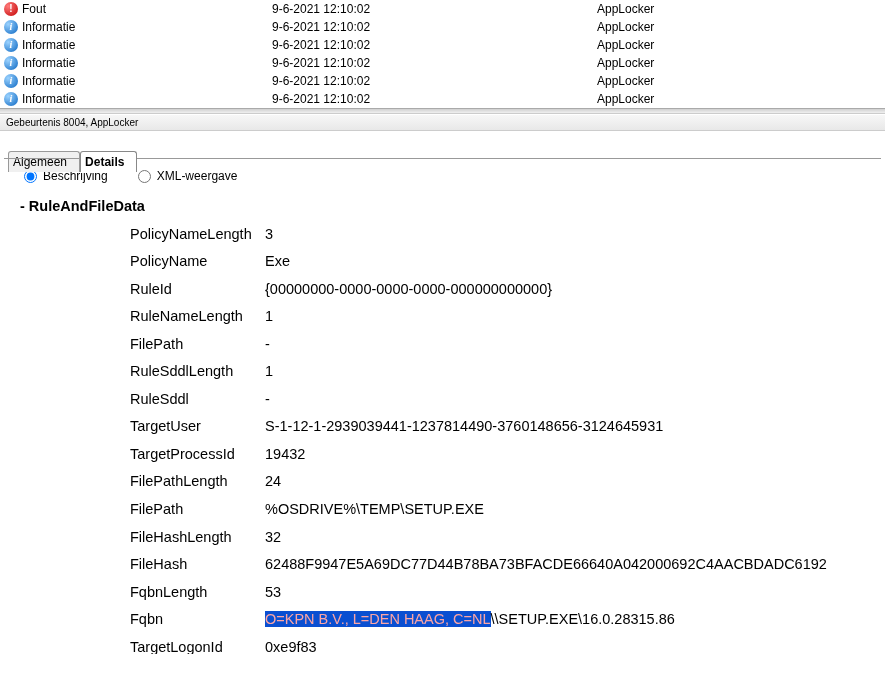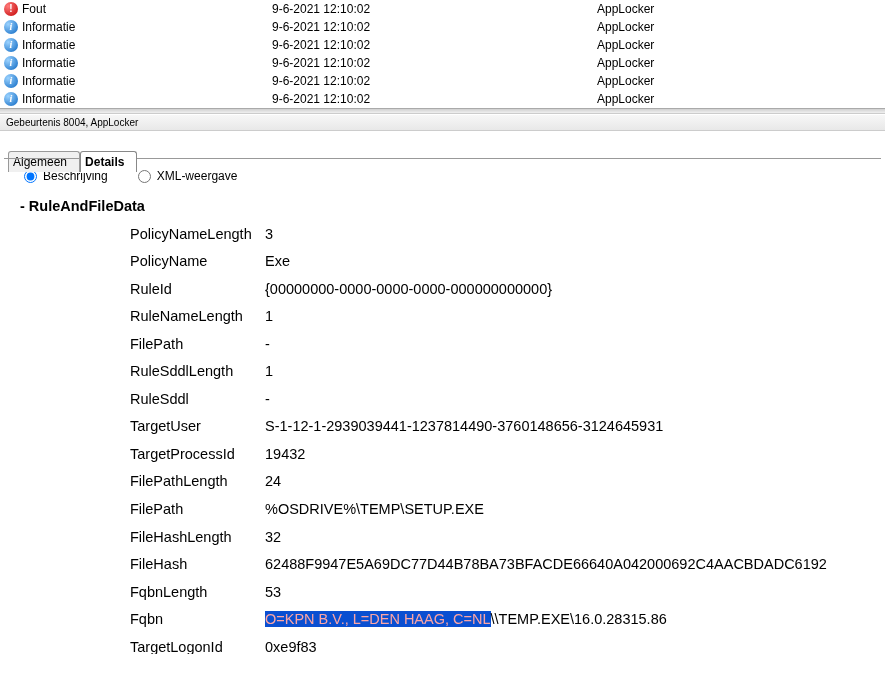--- a/index.html
+++ b/index.html
@@ -287,20 +287,20 @@
         <div class="kv-val">62488F9947E5A69DC77D44B78BA73BFACDE66640A042000692C4AACBDADC6192</div>
       </div>
       <div class="kv-row">
         <div class="kv-key">FqbnLength</div>
         <div class="kv-val">53</div>
       </div>
     </div>
 
   <div class="kv-row">
     <div class="kv-key">Fqbn</div>
-    <div class="kv-val"><span class="highlighted">O=KPN B.V., L=DEN HAAG, C=NL</span><span>\\TEMP.EXE\16.0.28315.86</span></div>
+    <div class="kv-val"><span class="highlighted">O=KPN B.V., L=DEN HAAG, C=NL</span><span>\\SETUP.EXE\16.0.28315.86</span></div>
   </div>
 
   <div class="kv-row cutoff">
     <div class="kv-key">TargetLogonId</div>
     <div class="kv-val">0xe9f83</div>
   </div>
 </div>
 
 </body></html>

